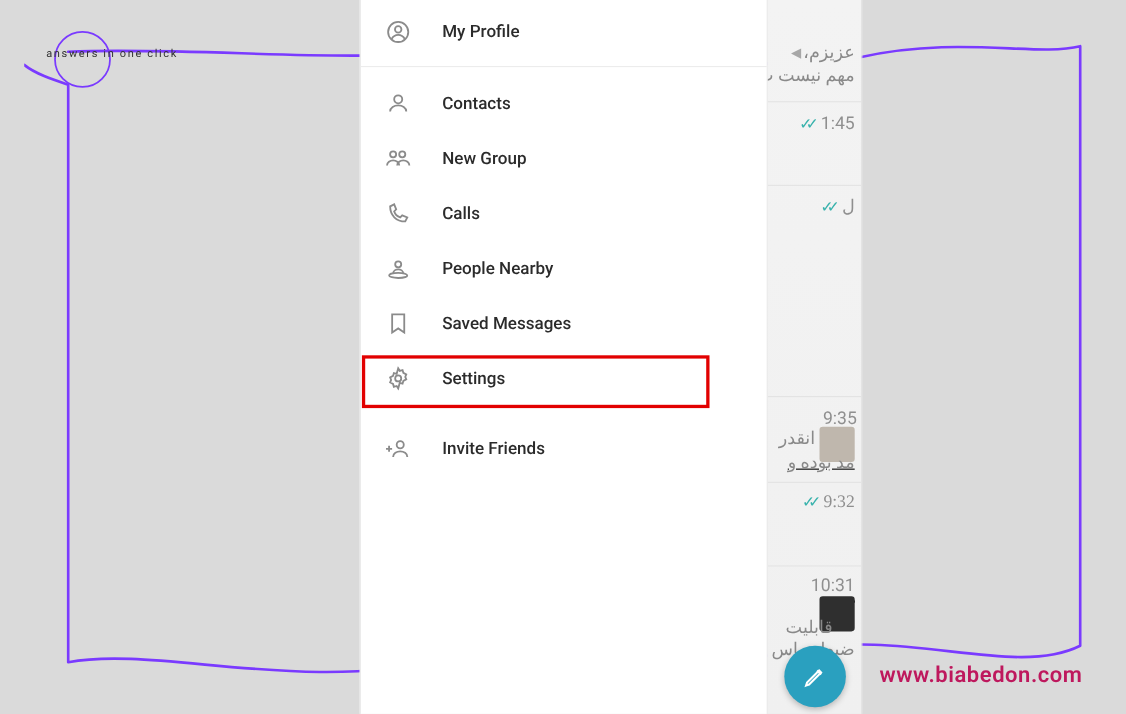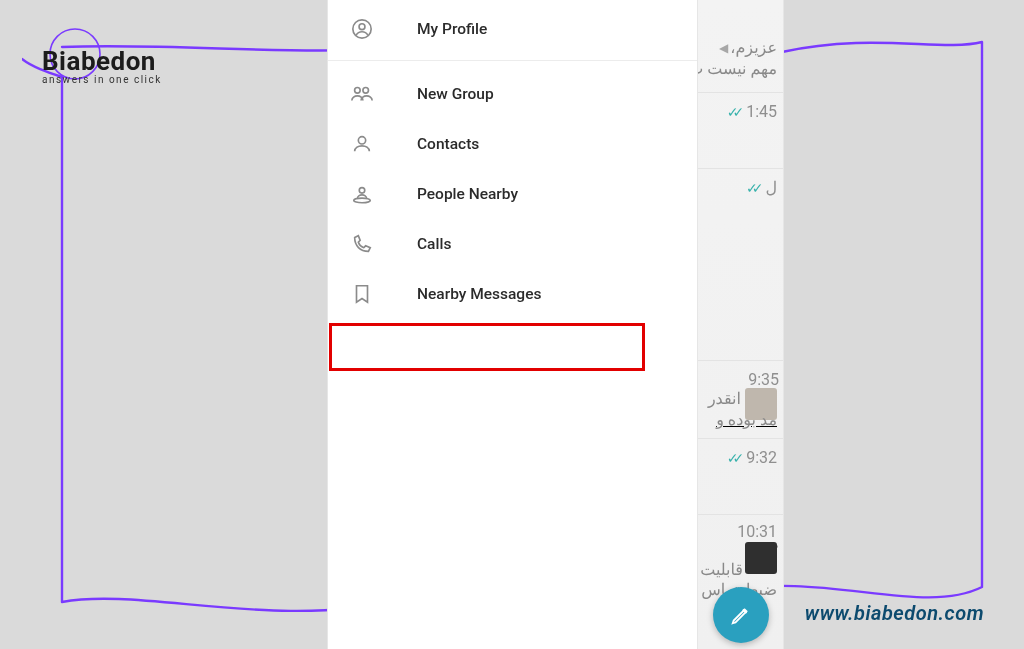--- a/index.html
+++ b/index.html
@@ -43,23 +43,22 @@
   }
 
   
   .footer-url {
     position: absolute;
     bottom: 24px;
     right: 40px;
     font-size: 20px;
     font-weight: 600;
     letter-spacing: 0.5px;
-    color: #0c4a6e;
+    color: #be185d;
     z-index: 20;
-    font-style: italic;
   }
 
   
   .phone {
     position: absolute;
     top: 0;
     left: 327px;
     width: 371px;
     height: 649px;
     background: #ffffff;
@@ -136,21 +135,21 @@
   
   .menu {
     list-style: none;
     padding-top: 4px;
   }
   .menu-item {
     display: flex;
     align-items: center;
     height: 50px;
     padding-left: 22px;
-    gap: 43px;
+    gap: 28px;
     cursor: pointer;
   }
   .menu-icon {
     width: 24px;
     height: 24px;
     display: flex;
     align-items: center;
     justify-content: center;
     color: #8b8b8b;
   }
@@ -189,94 +188,112 @@
            L 960 565
            C 900 595, 800 548, 700 570
            C 600 592, 480 555, 380 578
            C 250 608, 120 565, 40 580
            L 40 55
            C 25 50, 10 45, 0 37" fill="none" stroke="#7a3aff" stroke-width="2.4" stroke-linecap="round" stroke-linejoin="round"></path>
   <circle cx="53" cy="32" r="25" fill="none" stroke="#7a3aff" stroke-width="1.6"></circle>
 </svg>
 
 <div class="logo">
-  <div class="logo-title">Biabedon</div>
   <div class="logo-sub">answers in one click</div>
 </div>
 
 <div class="phone">
   <ul class="menu">
 
     <li class="menu-item">
       <span class="menu-icon">
         <svg width="22" height="22" viewBox="0 0 24 24" fill="none" stroke="currentColor" stroke-width="1.8">
           <circle cx="12" cy="12" r="10"></circle>
             <circle cx="12" cy="9.5" r="3.2"></circle>
           <path d="M5.5 19c1.5-2.8 4-4 6.5-4s5 1.2 6.5 4"></path>
         </svg>
       </span>
       <span class="menu-label">My Profile</span>
     </li>
 
     <li class="menu-sep"></li>
+
+    <li class="menu-item">
+      <span class="menu-icon">
+        <svg width="22" height="22" viewBox="0 0 24 24" fill="none" stroke="currentColor" stroke-width="1.8">
+          <circle cx="12" cy="8" r="4"></circle>
+            <path d="M4 20c0-4 4-6 8-6s8 2 8 6"></path>
+        </svg>
+      </span>
+      <span class="menu-label">Contacts</span>
+    </li>
 
     <li class="menu-item">
       <span class="menu-icon">
         <svg width="24" height="22" viewBox="0 0 26 22" fill="none" stroke="currentColor" stroke-width="1.8">
           <circle cx="8" cy="7" r="3"></circle>
             <circle cx="17" cy="7" r="3"></circle>
           <path d="M2 18c0-3 3-5 6-5s6 2 6 5"></path>
             <path d="M12 18c0-3 3-5 6-5s6 2 6 5"></path>
         </svg>
       </span>
       <span class="menu-label">New Group</span>
     </li>
 
     <li class="menu-item">
       <span class="menu-icon">
         <svg width="22" height="22" viewBox="0 0 24 24" fill="none" stroke="currentColor" stroke-width="1.8">
-          <circle cx="12" cy="8" r="4"></circle>
-            <path d="M4 20c0-4 4-6 8-6s8 2 8 6"></path>
-        </svg>
-      </span>
-      <span class="menu-label">Contacts</span>
+          <path d="M4 5c0 9 6 15 15 15l2-4-5-2-2 2c-3-1-5-3-6-6l2-2-2-5-4 2z"></path>
+        </svg>
+      </span>
+      <span class="menu-label">Calls</span>
     </li>
 
     <li class="menu-item">
       <span class="menu-icon">
         <svg width="22" height="22" viewBox="0 0 24 24" fill="none" stroke="currentColor" stroke-width="1.8">
           <circle cx="12" cy="8" r="3"></circle>
             <path d="M7 17c0-2.5 2.5-4 5-4s5 1.5 5 4"></path>
           <ellipse cx="12" cy="19" rx="9" ry="2.5"></ellipse>
         </svg>
       </span>
       <span class="menu-label">People Nearby</span>
     </li>
 
     <li class="menu-item">
       <span class="menu-icon">
-        <svg width="22" height="22" viewBox="0 0 24 24" fill="none" stroke="currentColor" stroke-width="1.8">
-          <path d="M4 5c0 9 6 15 15 15l2-4-5-2-2 2c-3-1-5-3-6-6l2-2-2-5-4 2z"></path>
-        </svg>
-      </span>
-      <span class="menu-label">Calls</span>
-    </li>
-
-    <li class="menu-item">
-      <span class="menu-icon">
         <svg width="20" height="22" viewBox="0 0 20 24" fill="none" stroke="currentColor" stroke-width="1.8">
           <path d="M4 3h12v18l-6-4-6 4z"></path>
         </svg>
       </span>
-      <span class="menu-label">Nearby Messages</span>
-    </li>
-
+      <span class="menu-label">Saved Messages</span>
+    </li>
+
+    <li class="menu-item">
+      <span class="menu-icon">
+        <svg width="22" height="22" viewBox="0 0 24 24" fill="none" stroke="currentColor" stroke-width="1.8">
+          <circle cx="12" cy="12" r="3"></circle>
+          <path d="M12 2l1.5 2.5 2.8-.8.8 2.8L20 8l-1 2.5L20 13l-2.9 1.5-.8 2.8-2.8-.8L12 22l-1.5-2.5-2.8.8-.8-2.8L4 16l1-2.5L4 11l2.9-1.5.8-2.8 2.8.8z"></path>
+        </svg>
+      </span>
+      <span class="menu-label">Settings</span>
+    </li>
 
     <li class="group-gap"></li>
 
+    <li class="menu-item">
+      <span class="menu-icon">
+        <svg width="24" height="22" viewBox="0 0 26 22" fill="none" stroke="currentColor" stroke-width="1.8">
+          <circle cx="15" cy="7" r="3.5"></circle>
+            <path d="M8 19c0-3.5 3.5-5.5 7-5.5s7 2 7 5.5"></path>
+          <path d="M4 8v6M1 11h6"></path>
+        </svg>
+      </span>
+      <span class="menu-label">Invite Friends</span>
+    </li>
 
 
   </ul>
 </div>
 
 <div class="settings-highlight"></div>
 
 <div class="chat-strip">
 
   <div class="chat-row" style="top:38px;">
@@ -301,31 +318,31 @@
     <span class="chat-time">9:35</span>
   </div>
   <div class="avatar-blur" style="top:388px;"></div>
   <div class="chat-row" style="top:389px;right:42px;">
     <span class="chat-text">انقدر</span>
   </div>
   <div class="chat-row" style="top:410px;text-decoration:underline;">
     <span class="chat-text">مد بوده و</span>
   </div>
   <div class="chat-divider" style="top:438px;"></div>
-  <div class="chat-row" style="top:448px;">
+  <div class="chat-row" style="top:448px;font-family:Liberation Serif, serif;">
     <div><span class="ticks">✓✓</span>
       <span class="chat-time">9:32</span></div>
   </div>
   <div class="chat-divider" style="top:514px;"></div>
   <div class="chat-row" style="top:522px;">
     <span class="chat-time">10:31</span>
     <span class="chat-text" style="font-weight:700;color:#333">کا</span>
   </div>
   <div class="avatar-blur" style="top:542px;background:#2f2f2f"></div>
-  <div class="chat-row" style="top:560px;right:40px;">
+  <div class="chat-row" style="top:560px;right:26px;">
     <span class="chat-text">قابلیت</span>
   </div>
   <div class="chat-row" style="top:580px;">
     <span class="chat-text">ضبط تماس</span>
   </div>
 
   <div class="fab">
     <svg width="22" height="22" viewBox="0 0 24 24" fill="none" stroke="#ffffff" stroke-width="2">
       <path d="M3 21l3-1 12-12-2-2L4 18l-1 3z"></path>
         <path d="M14 6l4 4"></path>

